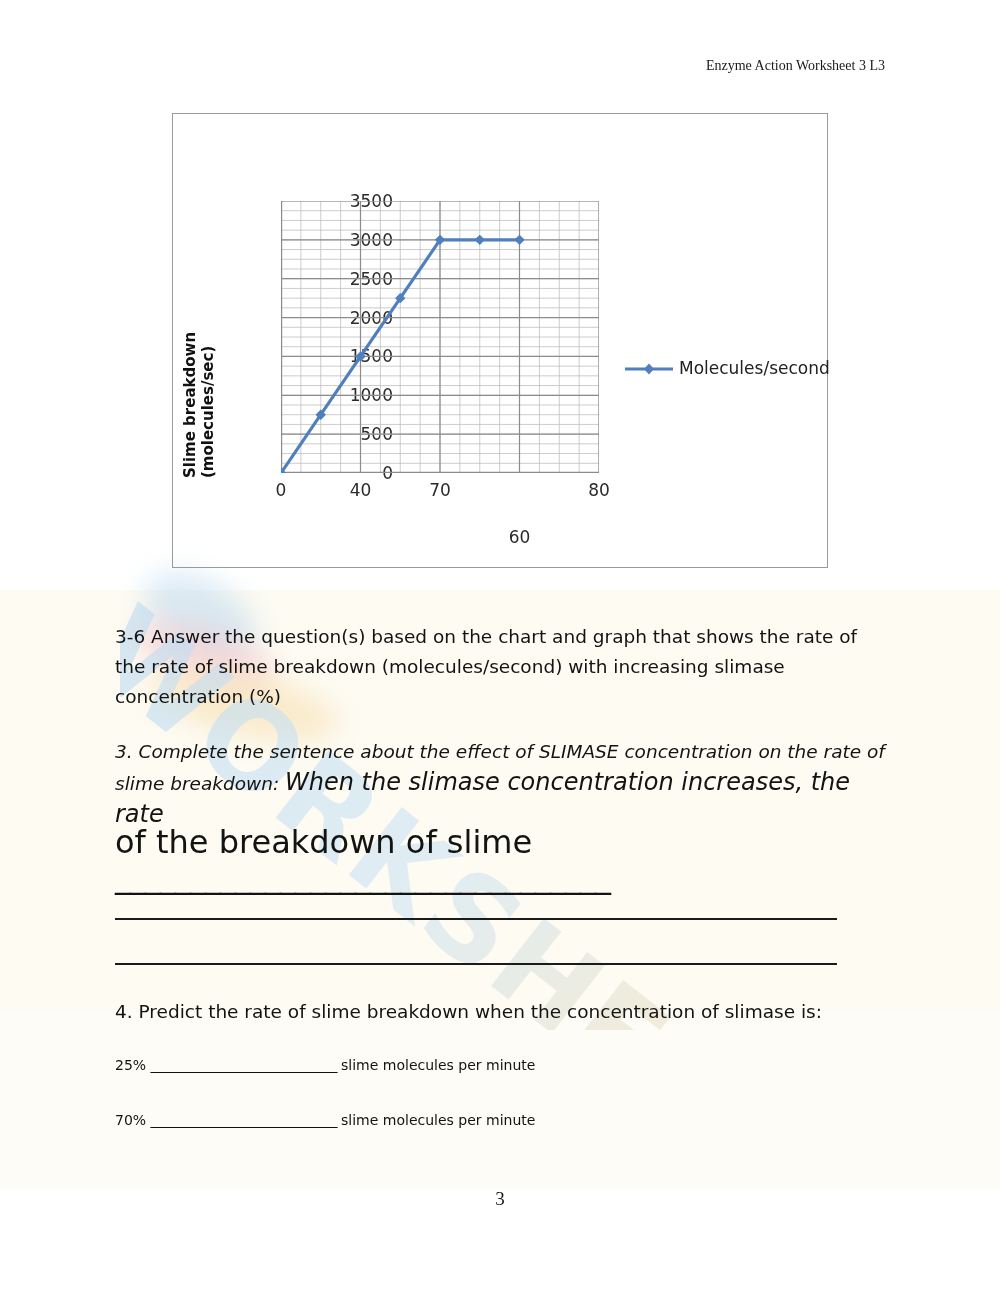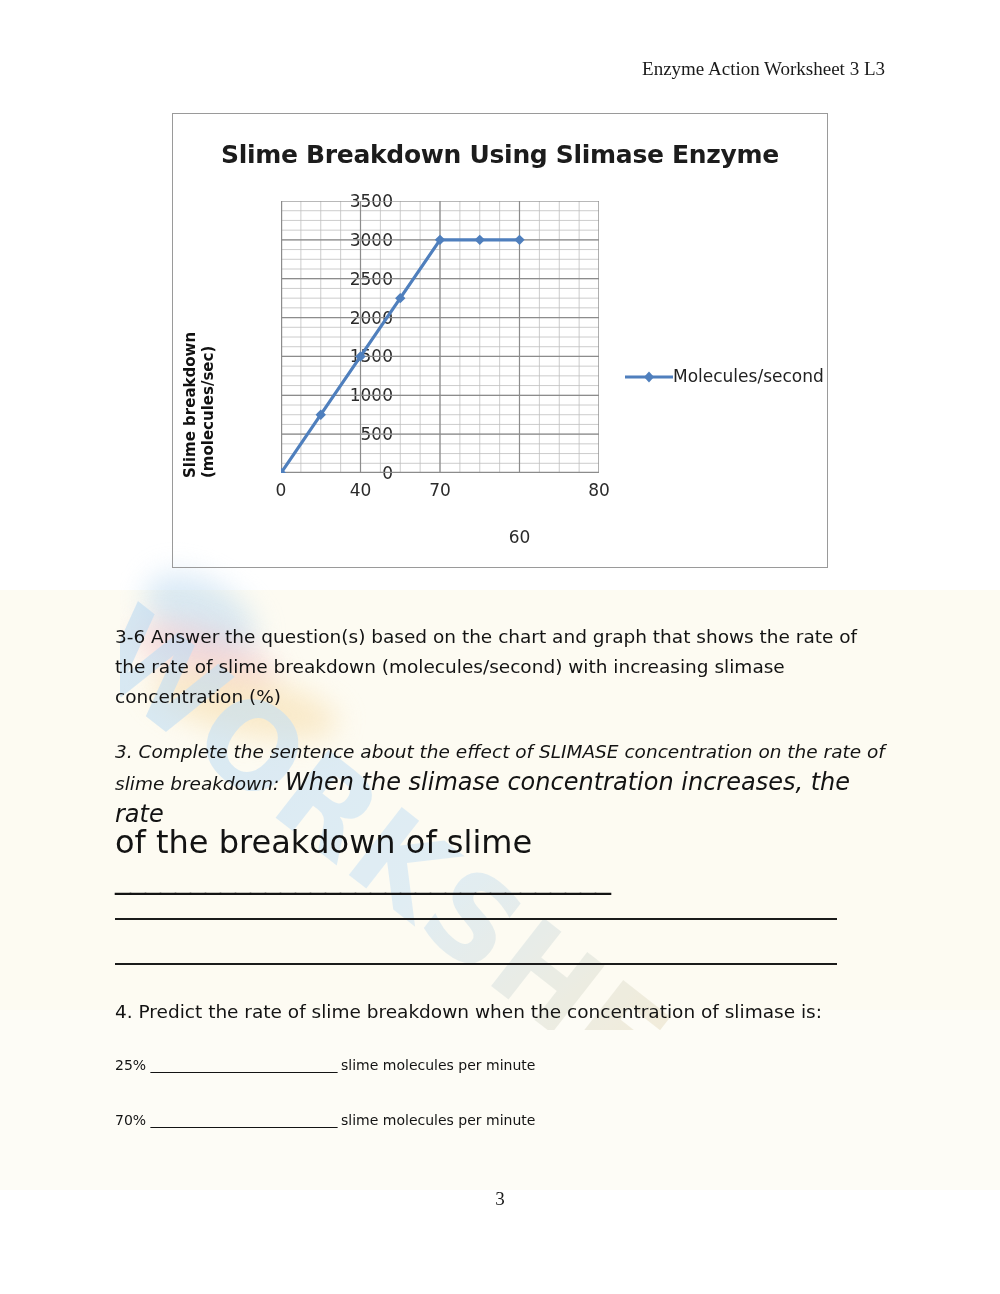--- a/index.html
+++ b/index.html
@@ -29,21 +29,21 @@
     opacity:.62;white-space:nowrap;
   }
   .wm-blob{position:absolute;border-radius:50%;filter:blur(14px);}
   .wm-b1{left:20px;top:250px;width:120px;height:70px;background:#bcd9f0;opacity:.55;transform:rotate(28deg);}
   .wm-b2{left:10px;top:300px;width:150px;height:52px;background:#f3c3cb;opacity:.55;transform:rotate(18deg);}
   .wm-b3{left:30px;top:345px;width:190px;height:60px;background:#f7dfb0;opacity:.6;transform:rotate(12deg);}
 
   
   .doc-header{
     position:absolute;right:115px;top:58px;
-    font-family:"Liberation Serif",serif;font-size:19px;color:#1a1a1a;
+    font-family:"Liberation Serif",serif;font-size:14px;color:#1a1a1a;
   }
 
   
   .chart-box{
     position:absolute;left:172px;top:113px;width:656px;height:455px;
     border:1.5px solid #9a9a9a;background:transparent;box-sizing:border-box;
   }
   .chart-title{
     position:absolute;left:0;right:0;top:26px;text-align:center;
     font-family:"DejaVu Sans",sans-serif;font-weight:700;font-size:25px;
@@ -70,21 +70,21 @@
     position:absolute;left:14px;top:84px;height:280px;width:24px;
     font-family:"DejaVu Sans",sans-serif;font-weight:700;font-size:15px;color:#111;
     writing-mode:vertical-rl;transform:rotate(180deg);
     display:flex;align-items:center;justify-content:center;
   }
   .x-axis-title{
     position:absolute;left:108px;width:318px;top:404px;text-align:center;
     font-family:"DejaVu Sans",sans-serif;font-weight:700;font-size:16px;color:#111;
   }
   .legend{
-    position:absolute;left:452px;top:252px;display:flex;align-items:center;
+    position:absolute;left:452px;top:244px;display:flex;align-items:center;gap:6px;
   }
   .legend-mark{position:relative;width:48px;height:14px;}
   .legend-text{
     font-family:"DejaVu Sans",sans-serif;font-size:17px;color:#222;white-space:nowrap;
   }
 
   
   .body-text{position:absolute;left:115px;width:775px;color:#111;}
   .para{
     font-family:"DejaVu Sans",sans-serif;
@@ -119,21 +119,20 @@
 <div class="watermark">
   <div class="wm-blob wm-b1"></div>
   <div class="wm-blob wm-b2"></div>
   <div class="wm-blob wm-b3"></div>
   <div class="wm-text">WORKSHEET ZONE</div>
 </div>
 
 <div class="doc-header">Enzyme Action Worksheet 3 L3</div>
 
 <div class="chart-box">
-  <div class="chart-title">Slime Breakdown Using Slimase Enzyme</div>
 
   <div class="y-axis-title">Slime breakdown (molecules/sec)</div>
 
   <div id="ytick-host">
       <div class="ylab" style="top: 359px;">0</div>
       <div class="ylab" style="top: 320.143px;">500</div>
       <div class="ylab" style="top: 281.286px;">1000</div>
       <div class="ylab" style="top: 242.429px;">1500</div>
       <div class="ylab" style="top: 203.571px;">2000</div>
       <div class="ylab" style="top: 164.714px;">2500</div>

